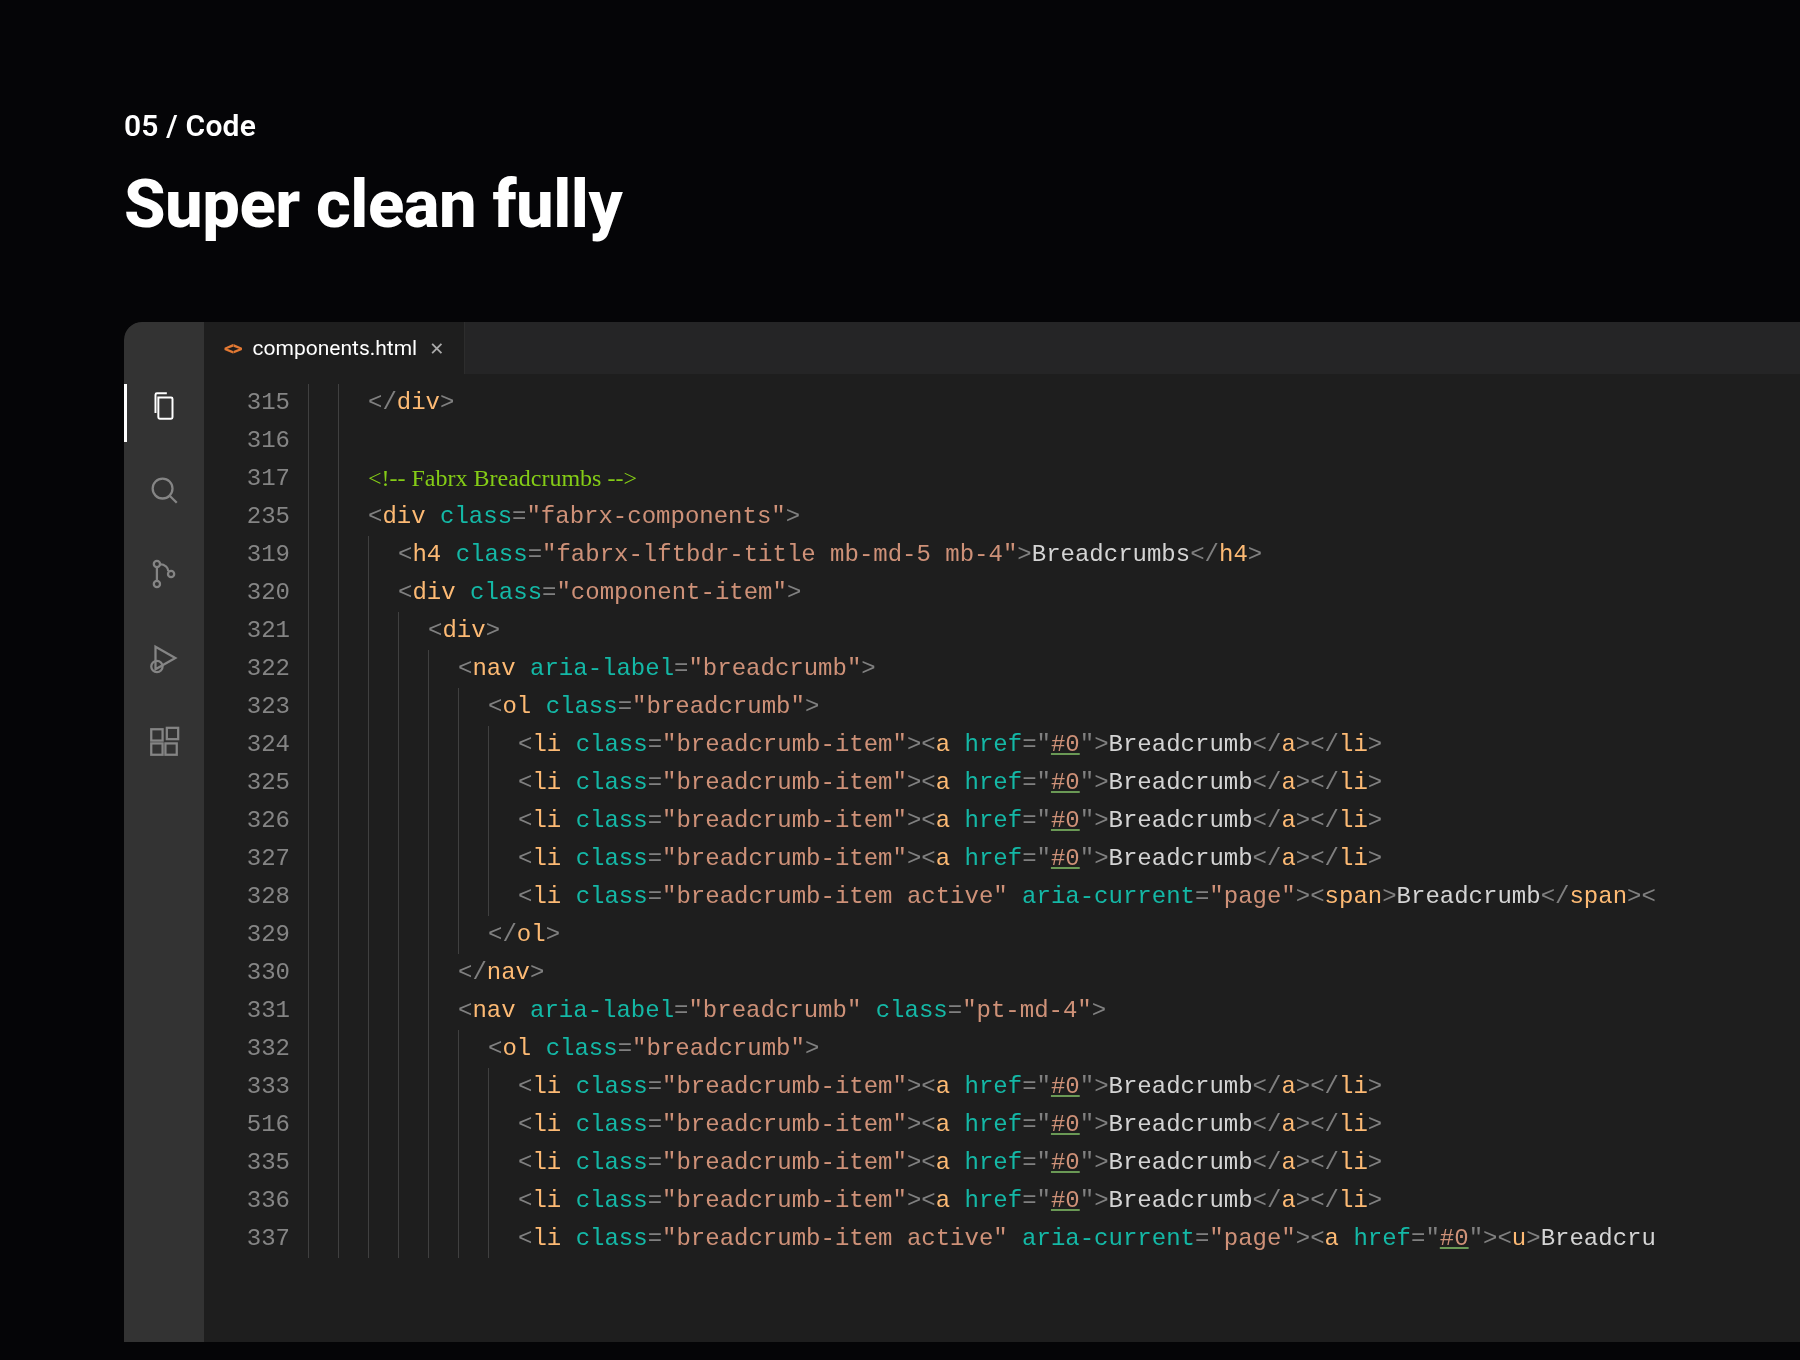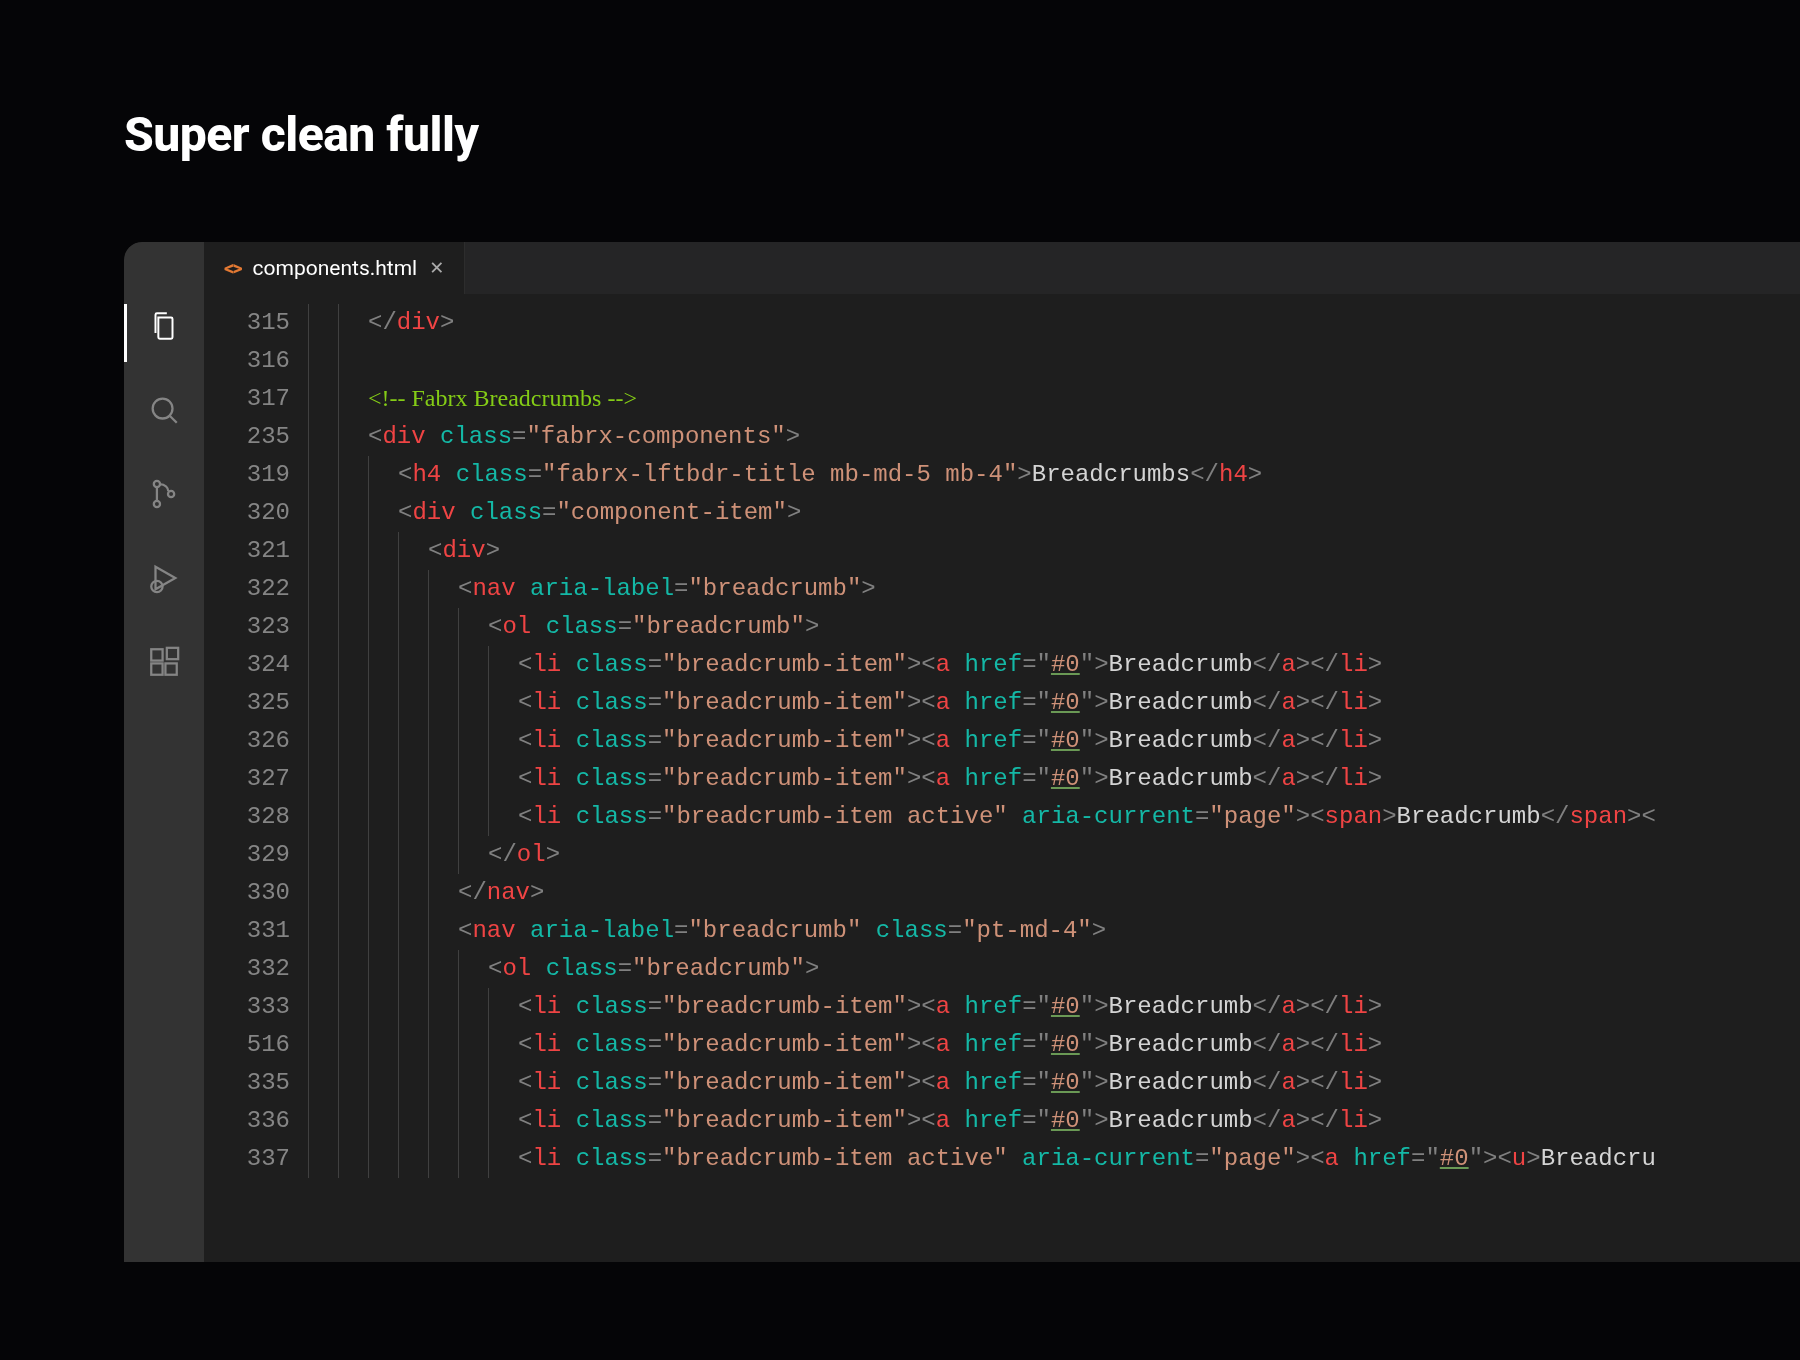--- a/index.html
+++ b/index.html
@@ -15,21 +15,21 @@
     padding: 108px 0 0 124px;
   }
   .kicker {
     font-size: 30px;
     font-weight: 600;
     color: #fff;
     margin-bottom: 24px;
     letter-spacing: 0.2px;
   }
   .headline {
-    font-size: 48px;
+    font-size: 67px;
     font-weight: 800;
     line-height: 1.12;
     color: #fff;
     letter-spacing: -0.5px;
     margin-bottom: 80px;
   }
 
   .editor {
     background: #1e1e1e;
     border-top-left-radius: 18px;
@@ -127,33 +127,34 @@
   }
   .guide {
     border-left: 1px solid #404040;
     width: 30px;
     display: inline-block;
     height: 38px;
   }
 
   
   .pun  { color: #808080; }      
-  .tag  { color: #ef4444; margin-top: 15px; }      
+  .tag  { color: #fdba74; margin-top: 15px; }      
   .attr { color: #14b8a6; }      
   .str  { color: #ce9178; }      
   .cmt  { color: #84cc16; font-family: Liberation Serif, serif; }      
   .txt  { color: #d4d4d4; }      
   .link { color: #ce9178; text-decoration: underline; text-decoration-color: #6a9955; }
 
   svg { display: block; }
 </style>
 </head>
 <body>
 
 <div class="page">
+  <div class="kicker">05 / Code</div>
   <h1 class="headline">
     <span>Super clean fully</span><br>
   </h1>
 
   <div class="editor">
 
     <div style="display:flex;">
       <div style="width:80px;background:#333333;border-top-left-radius:18px;"></div>
       <div class="tabbar" style="flex:1;padding-left:0;">
         <div class="tab">

